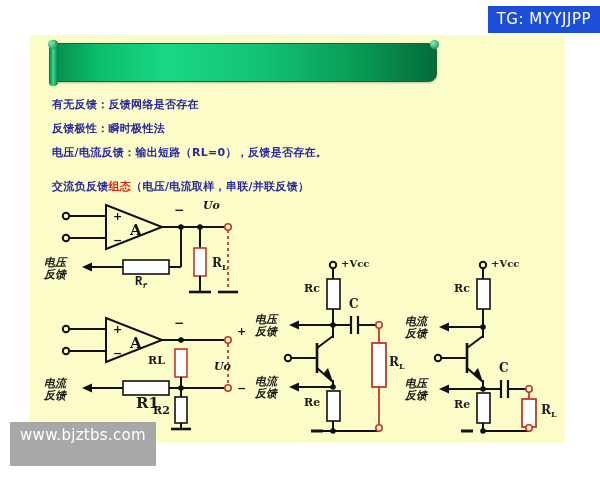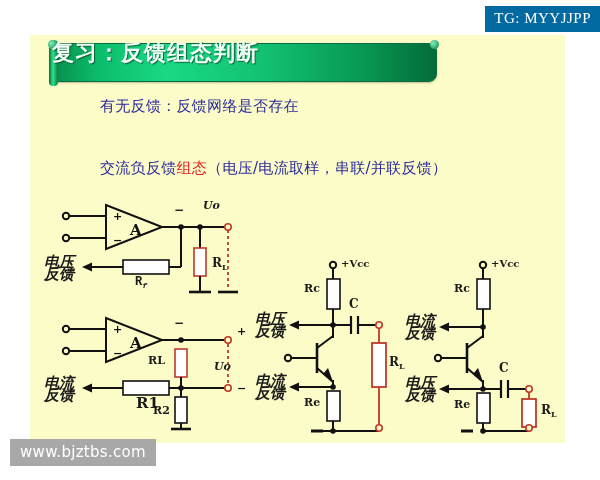--- a/index.html
+++ b/index.html
@@ -40,66 +40,66 @@
   #title-text{
     position:absolute;left:22px;top:3px;
     font-size:22px;font-weight:bold;color:#f2fff7;
     letter-spacing:1px;
     text-shadow:1px 1px 1px rgba(0,60,30,.7);
     white-space:nowrap;
   }
   
   .tline{
     position:absolute;left:22px;
-    font-size:15px;font-weight:normal;color:#2a2a9c;
-    white-space:nowrap;letter-spacing:.3px;margin-left:48px;
+    font-size:11px;font-weight:bold;color:#2a2a9c;
+    white-space:nowrap;letter-spacing:.3px;
   }
   .tline .hl{color:#e02020;}
   #line0{top:62px;}
   #line1{top:86px;}
   #line2{top:110px;}
-  #line3{top:124px;}
+  #line3{top:144px;}
   
   .circuit{position:absolute;}
   .lbl{
     position:absolute;
     font-family:"DejaVu Serif","Liberation Serif",serif;
     font-size:10px;font-weight:bold;color:#1a1a1a;
     white-space:nowrap;line-height:11px;text-align:center;
   }
-  .lbl.cn{font-family:Liberation Serif, serif;font-size:15px;line-height:12px;}
+  .lbl.cn{font-family:Liberation Serif, serif;font-size:11px;line-height:12px;}
   
   #wm-top{
     position:absolute;right:0;top:6px;
-    background:#0369a1;color:#ffffff;
+    background:#1d4ed8;color:#ffffff;
     font-size:15px;padding:4px 9px 5px 9px;
     letter-spacing:.5px;
-    font-family:Liberation Serif, serif;
   }
   #wm-bottom{
     position:absolute;left:10px;bottom:14px;
     background:#a8a8a8;color:#ffffff;
-    font-size:15px;padding:4px 10px 5px 10px;
+    font-size:15px;padding:4px 10px 22px 10px;
     letter-spacing:.3px;
   }
   svg{display:block;overflow:visible;}
 </style>
 </head>
 <body>
 
 <div id="slide">
 
   <div id="title-banner">
     <span class="spine"></span>
     <span class="bead left"></span>
     <span class="bead right"></span>
   </div>
-  <div id="title-text">复习：反馈组态判断</div>
 
   <div id="line0" class="tline">有无反馈：反馈网络是否存在</div>
+  <div id="line1" class="tline">反馈极性：瞬时极性法</div>
+  <div id="line2" class="tline">电压/电流反馈：输出短路（RL=0），反馈是否存在。</div>
   <div id="line3" class="tline"><span>交流负反馈</span><span class="hl">组态</span><span>（电压/电流取样，串联/并联反馈）</span></div>
 
   <div class="circuit" style="left:8px;top:165px;width:215px;height:110px;">
     <svg width="215" height="110" viewBox="0 0 215 110">
       <g stroke="#111" stroke-width="2" fill="none">
 
         <circle cx="28" cy="16" r="3.2" fill="#fcfcc8"></circle>
         <line x1="31" y1="16" x2="68" y2="16"></line>
         <circle cx="28" cy="38" r="3.2" fill="#fcfcc8"></circle>
         <line x1="31" y1="38" x2="68" y2="38"></line>

